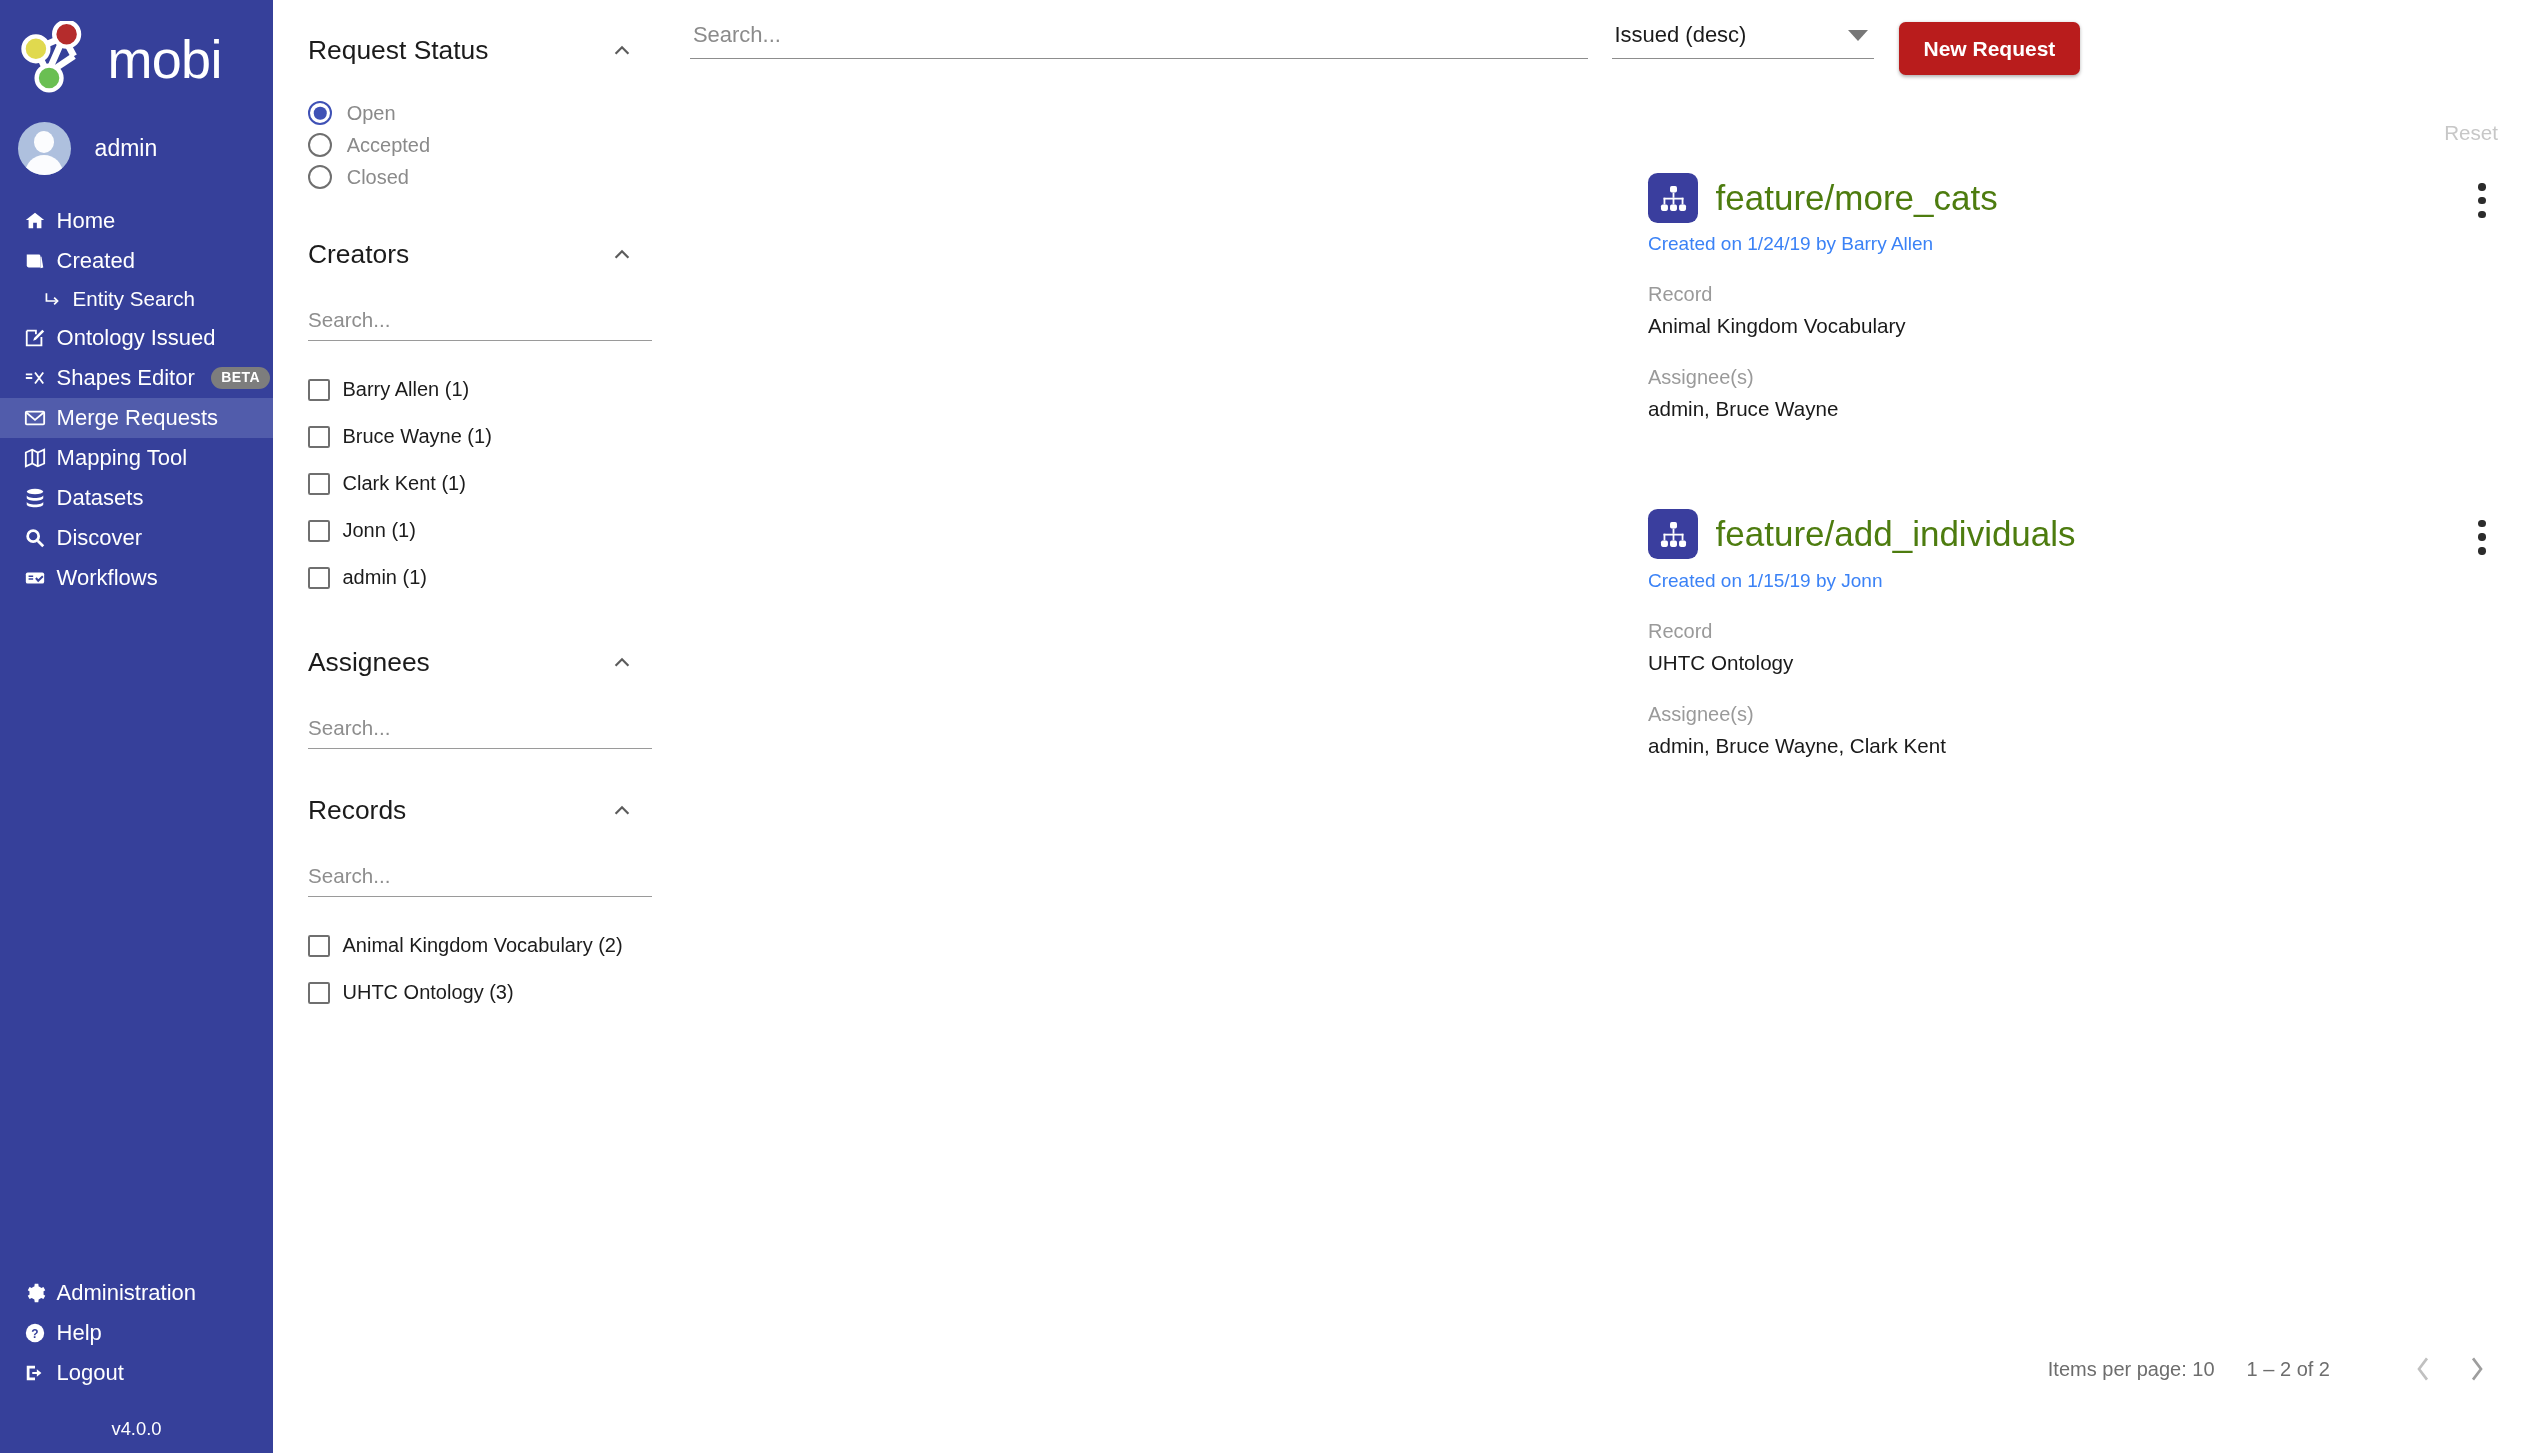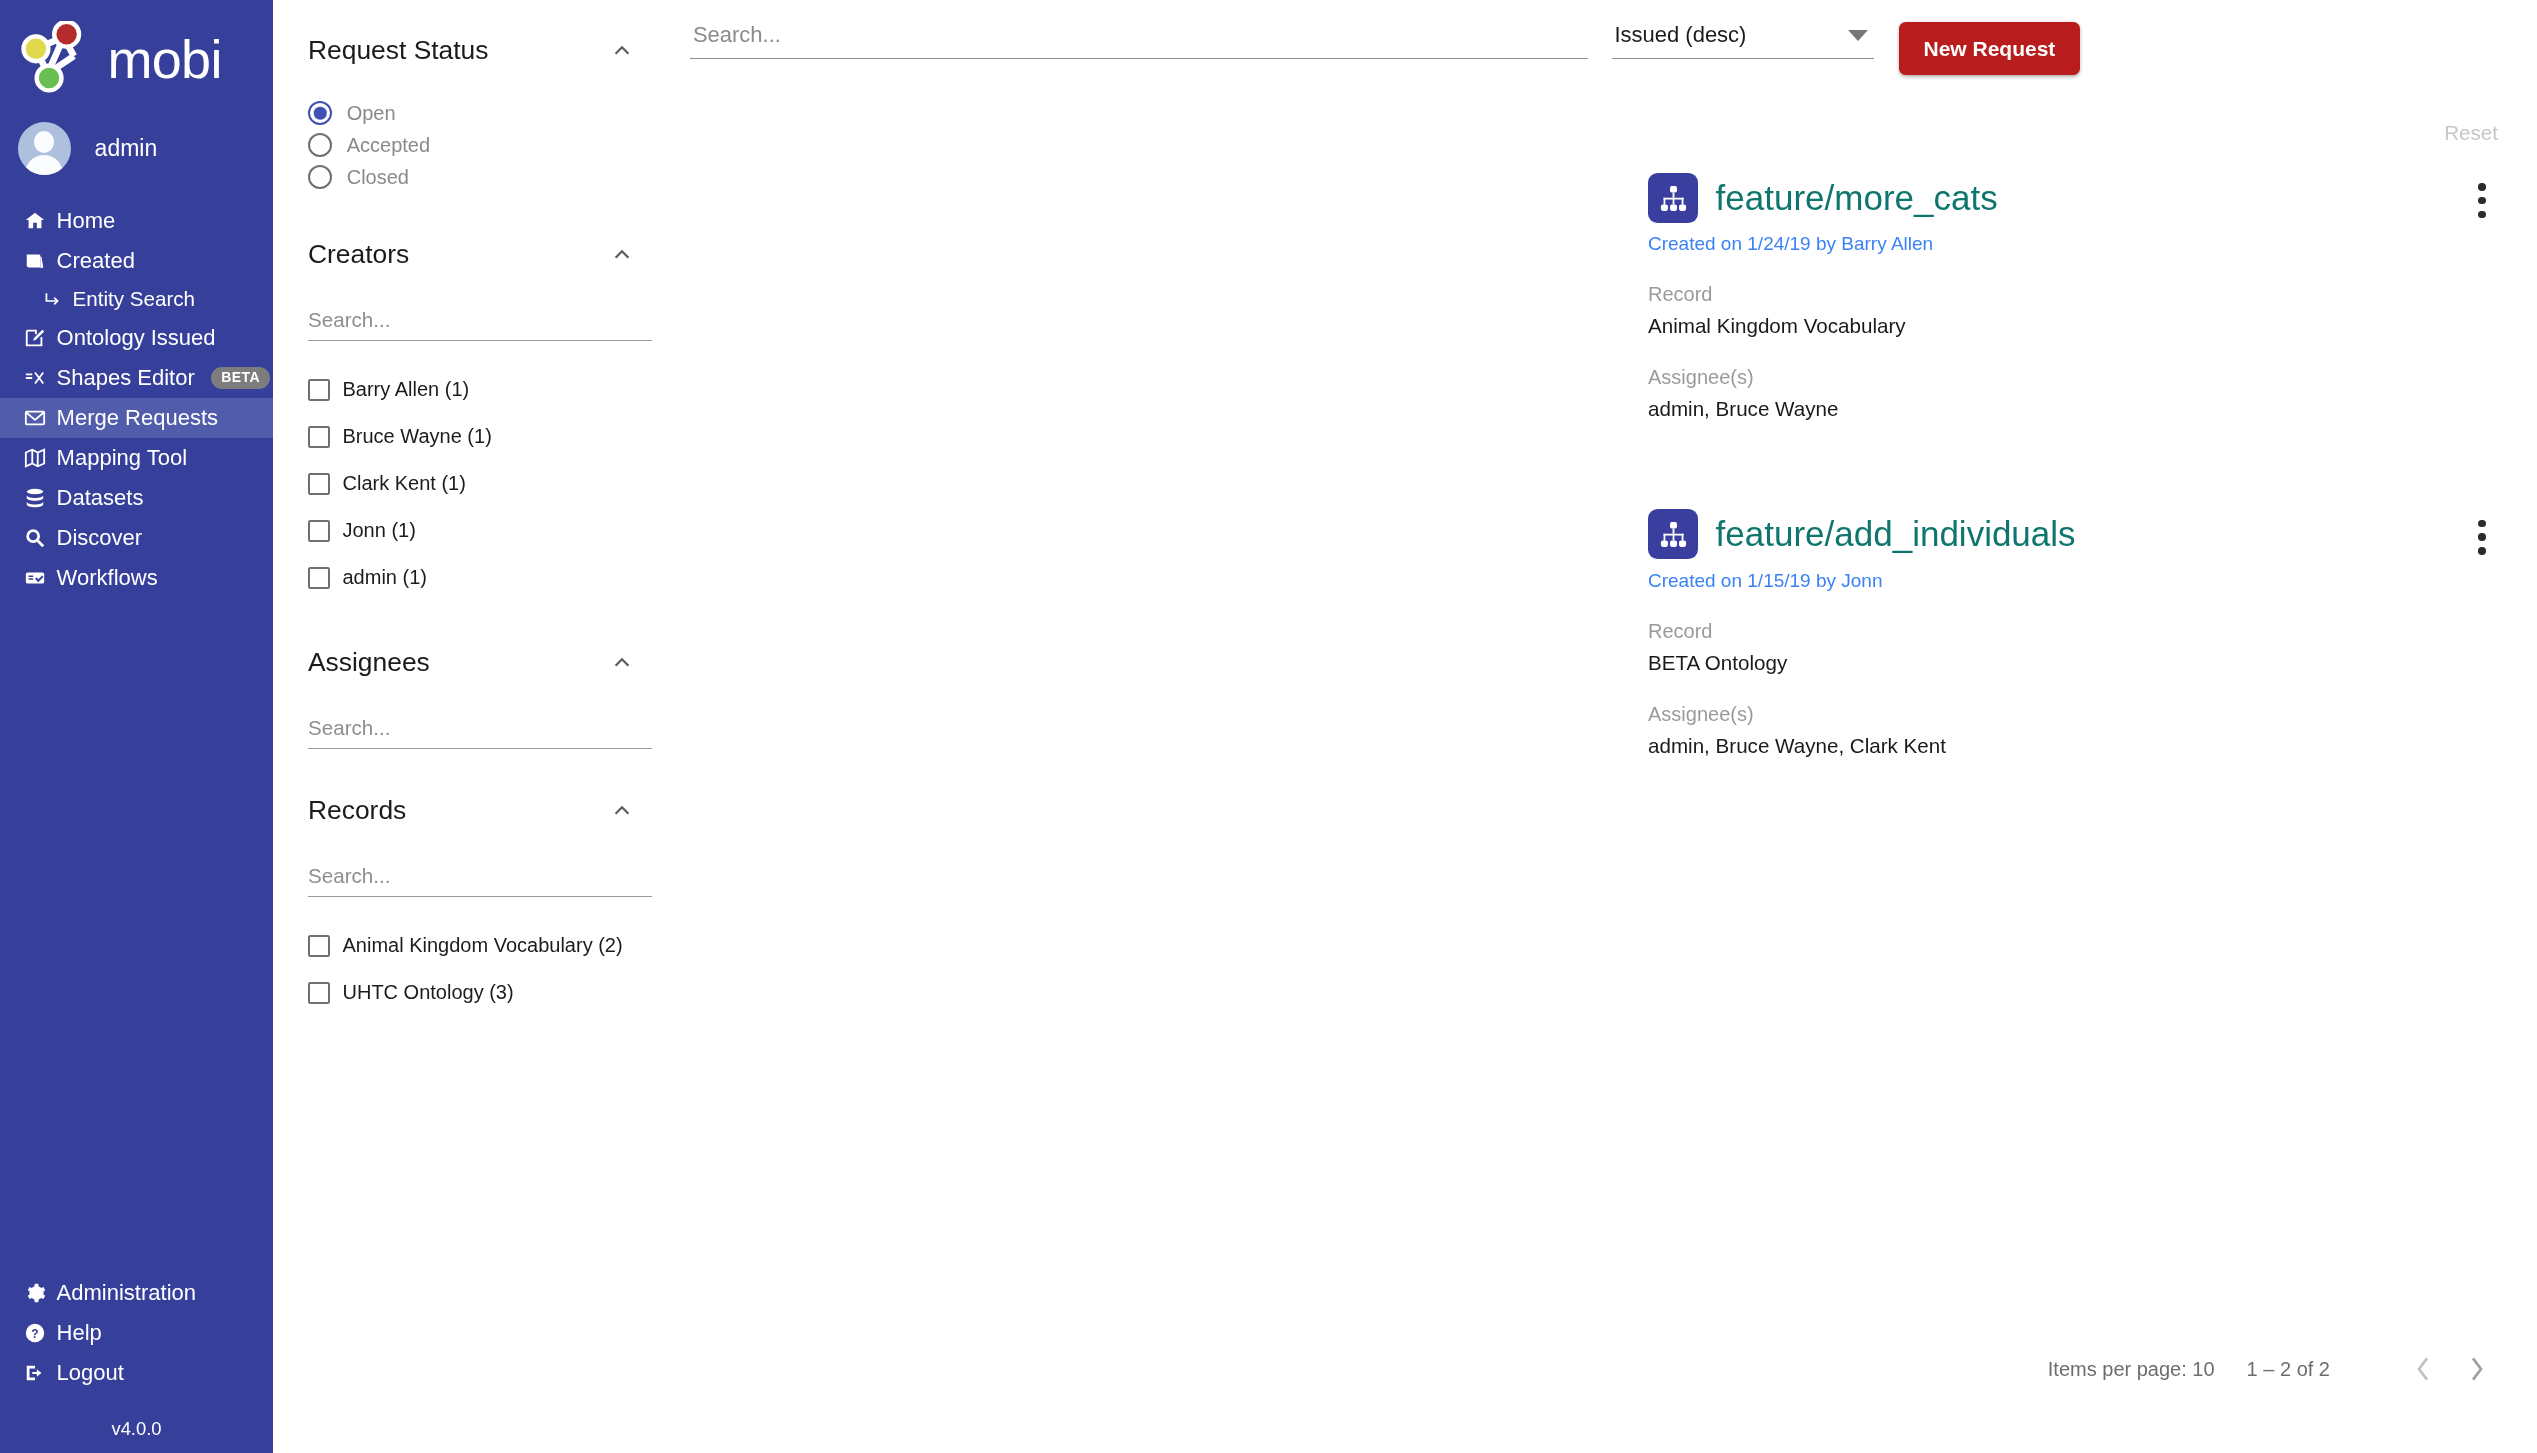--- a/index.html
+++ b/index.html
@@ -115,21 +115,21 @@
     white-space: nowrap;
   }
   .reset-row { display: flex; justify-content: flex-end; padding: 46px 40px 0 0; }
   .reset-link { font-size: 20.6px; color: #c7c7c7; cursor: pointer; }
   .mr-card { position: relative; margin-bottom: 44px; }
   .mr-head { display: flex; align-items: center; gap: 17.6px; padding-left: 0; }
   .mr-badge {
     width: 50px; height: 50px; border-radius: 9.6px; background: #3A3E9E;
     display: flex; align-items: center; justify-content: center; flex: none;
   }
-  .mr-title { font-size: 35px; color: #0f766e; font-weight: 400; }
+  .mr-title { font-size: 35px; color: #4d7c0f; font-weight: 400; }
   .mr-created { font-size: 19px; color: #3b82f6; margin-top: 10.3px; }
   .mr-field-label { font-size: 20px; color: #9a9a9a; margin-top: 28px; }
   .mr-field-value { font-size: 20.6px; color: #1a1a1a; margin-top: 8px; }
   .kebab { position: absolute; right: 0; top: 10.3px; width: 32px; display:flex; flex-direction:column; align-items:center; gap:6.6px; cursor:pointer; }
   .kebab i { width: 7.3px; height: 7.3px; border-radius: 50%; background: #2b2b2b; display:block; }
 
   .mr-list { position: absolute; left: 977px; top: 173px; right: 40px; }
 
   
   .paginator {
@@ -471,21 +471,21 @@
               <rect x="16.3" y="16.6" width="5.4" height="5" rx="1.4"></rect>
               <path d="M11.3 7.4h1.4v4h-1.4z"></path>
               <path d="M4.3 11.4h15.4v1.4H4.3z"></path>
               <path d="M4.3 11.4h1.4v5.2H4.3zM11.3 11.4h1.4v5.2h-1.4zM18.3 11.4h1.4v5.2h-1.4z"></path>
             </svg>
           </span>
           <span class="mr-title">feature/add_individuals</span>
         </div>
         <div class="mr-created">Created on 1/15/19 by Jonn</div>
         <div class="mr-field-label">Record</div>
-        <div class="mr-field-value">BETA Ontology</div>
+        <div class="mr-field-value">UHTC Ontology</div>
         <div class="mr-field-label">Assignee(s)</div>
         <div class="mr-field-value">admin, Bruce Wayne, Clark Kent</div>
         <div class="kebab">
             <i></i>
             <i></i>
             <i></i>
           </div>
       </div>
     </div>
 

